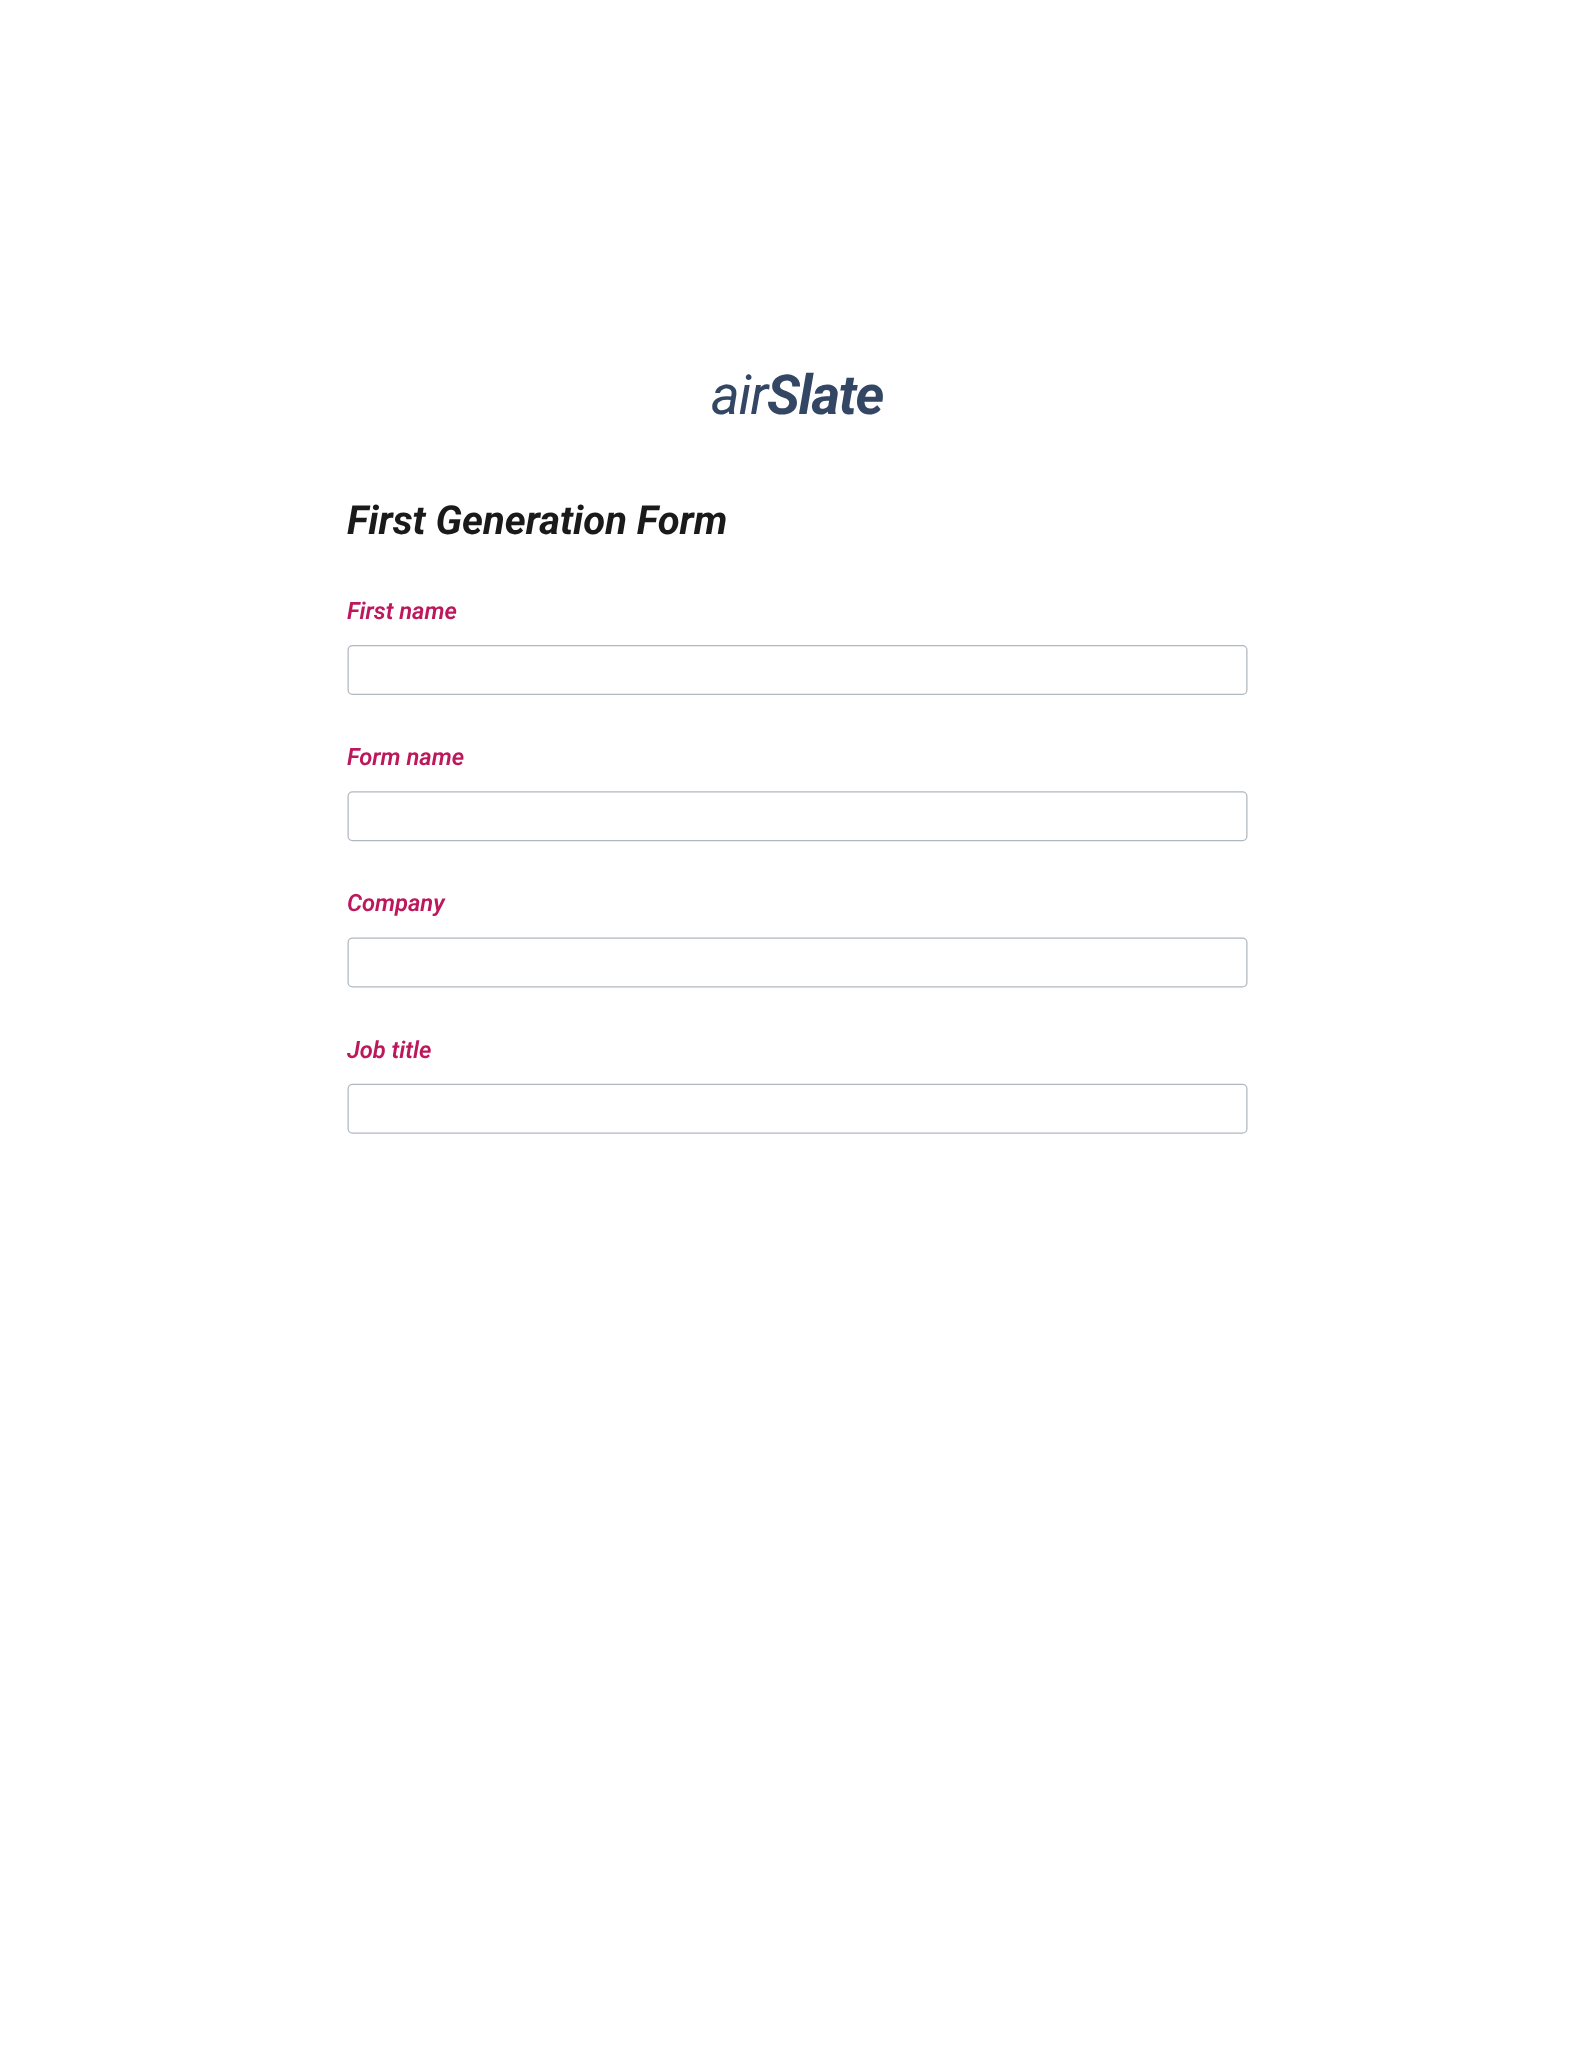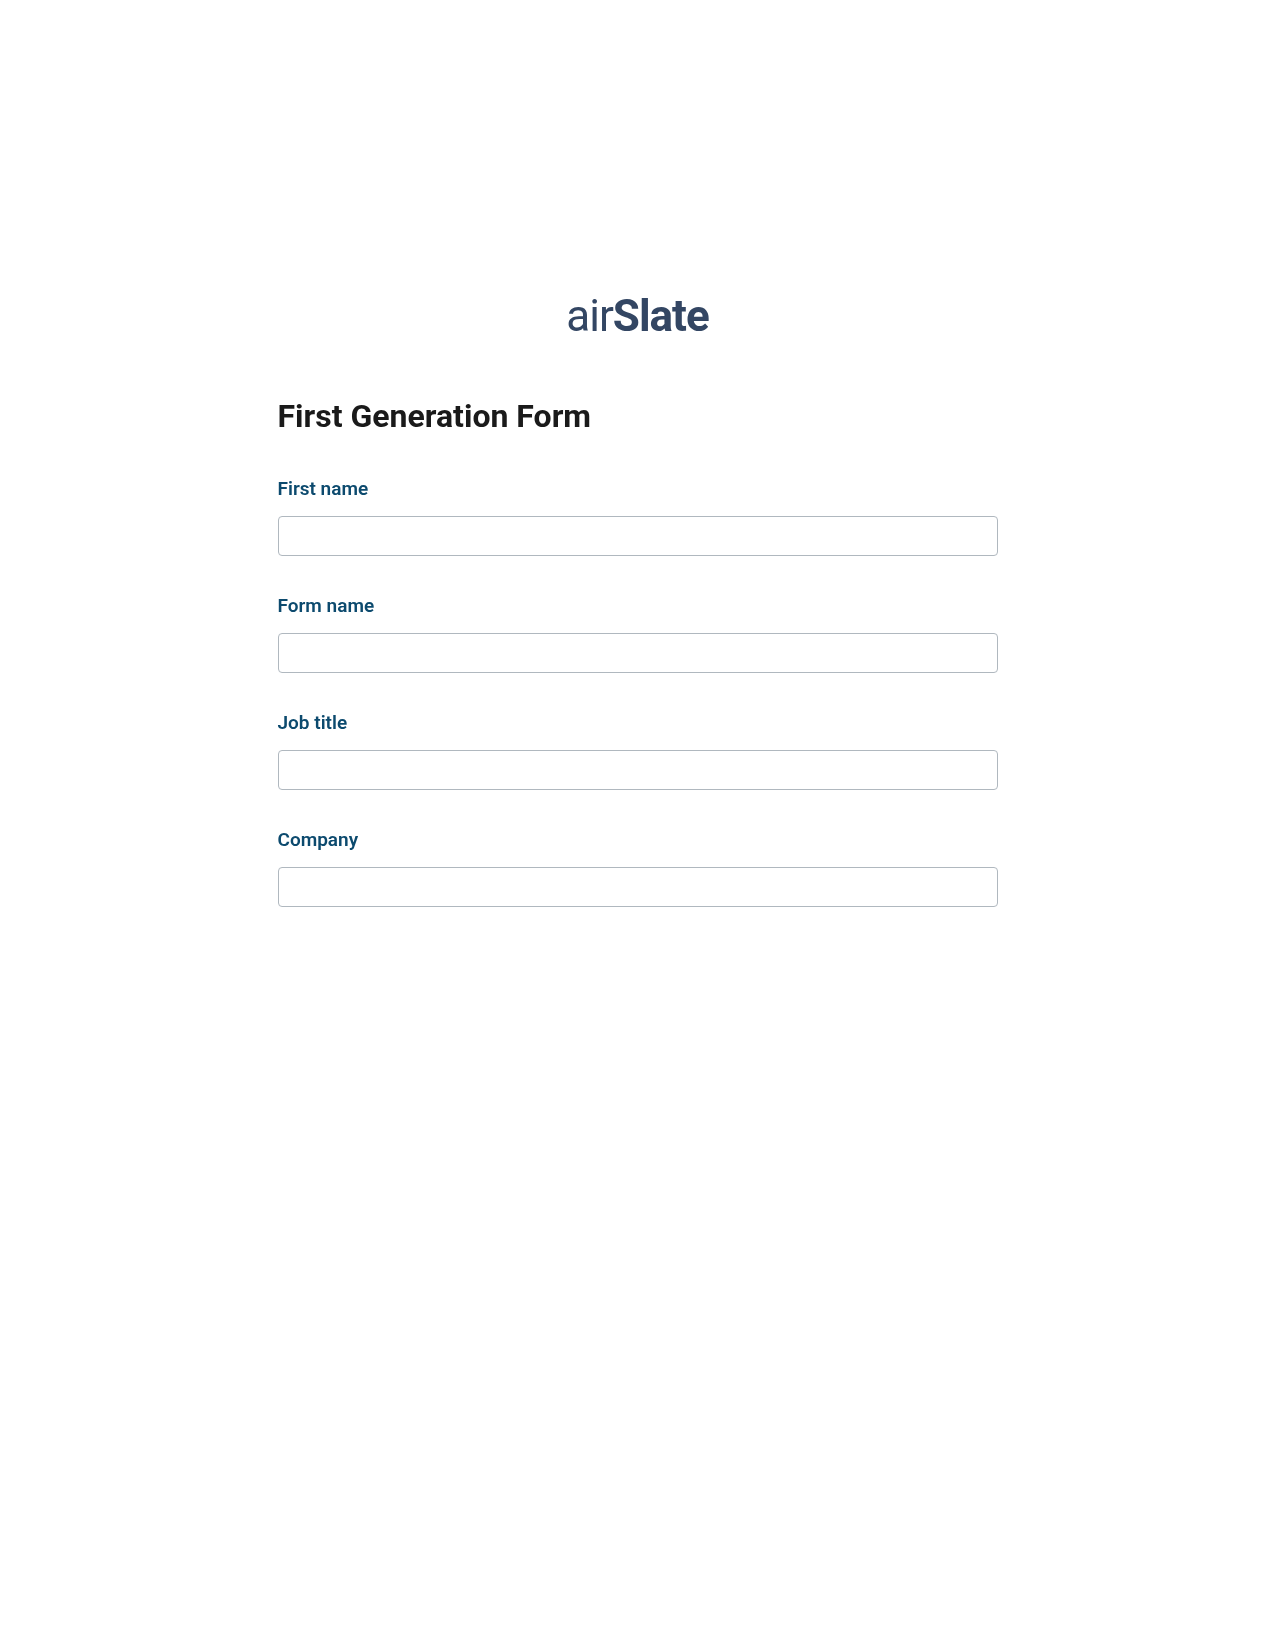--- a/index.html
+++ b/index.html
@@ -1,18 +1,19 @@
 <!DOCTYPE html>
 <html><head>
   <meta charset="utf-8">
   <style>
     * {
       margin: 0;
       padding: 0;
       box-sizing: border-box;
+      font-style: italic;
     }
     body {
       font-family: -apple-system, BlinkMacSystemFont, "Segoe UI", Roboto, Helvetica, Arial, sans-serif;
       background: #ffffff;
       width: 1275px;
       height: 1650px;
       position: relative;
     }
     .container {
       width: 720px;
@@ -41,21 +42,21 @@
       color: #1a1a1a;
       margin-bottom: 42px;
     }
     .form-group {
       margin-bottom: 38px;
     }
     .form-label {
       display: block;
       font-size: 19px;
       font-weight: 600;
-      color: #0c4a6e;
+      color: #be185d;
       margin-bottom: 16px;
     }
     .form-input {
       width: 100%;
       height: 40px;
       border: 1px solid #b0b8bf;
       border-radius: 4px;
       padding: 8px 12px;
       font-size: 16px;
       background: #ffffff;
@@ -75,21 +76,21 @@
     <label class="form-label">First name</label>
     <input type="text" class="form-input" value="" style="">
   </div>
 
   <div class="form-group">
     <label class="form-label">Form name</label>
     <input type="text" class="form-input" value="" style="">
   </div>
 
   <div class="form-group">
-    <label class="form-label">Job title</label>
+    <label class="form-label">Company</label>
     <input type="text" class="form-input" value="" style="">
   </div>
 
   <div class="form-group">
-    <label class="form-label">Company</label>
+    <label class="form-label">Job title</label>
     <input type="text" class="form-input" value="" style="">
   </div>
 </div>
 
 </body></html>

